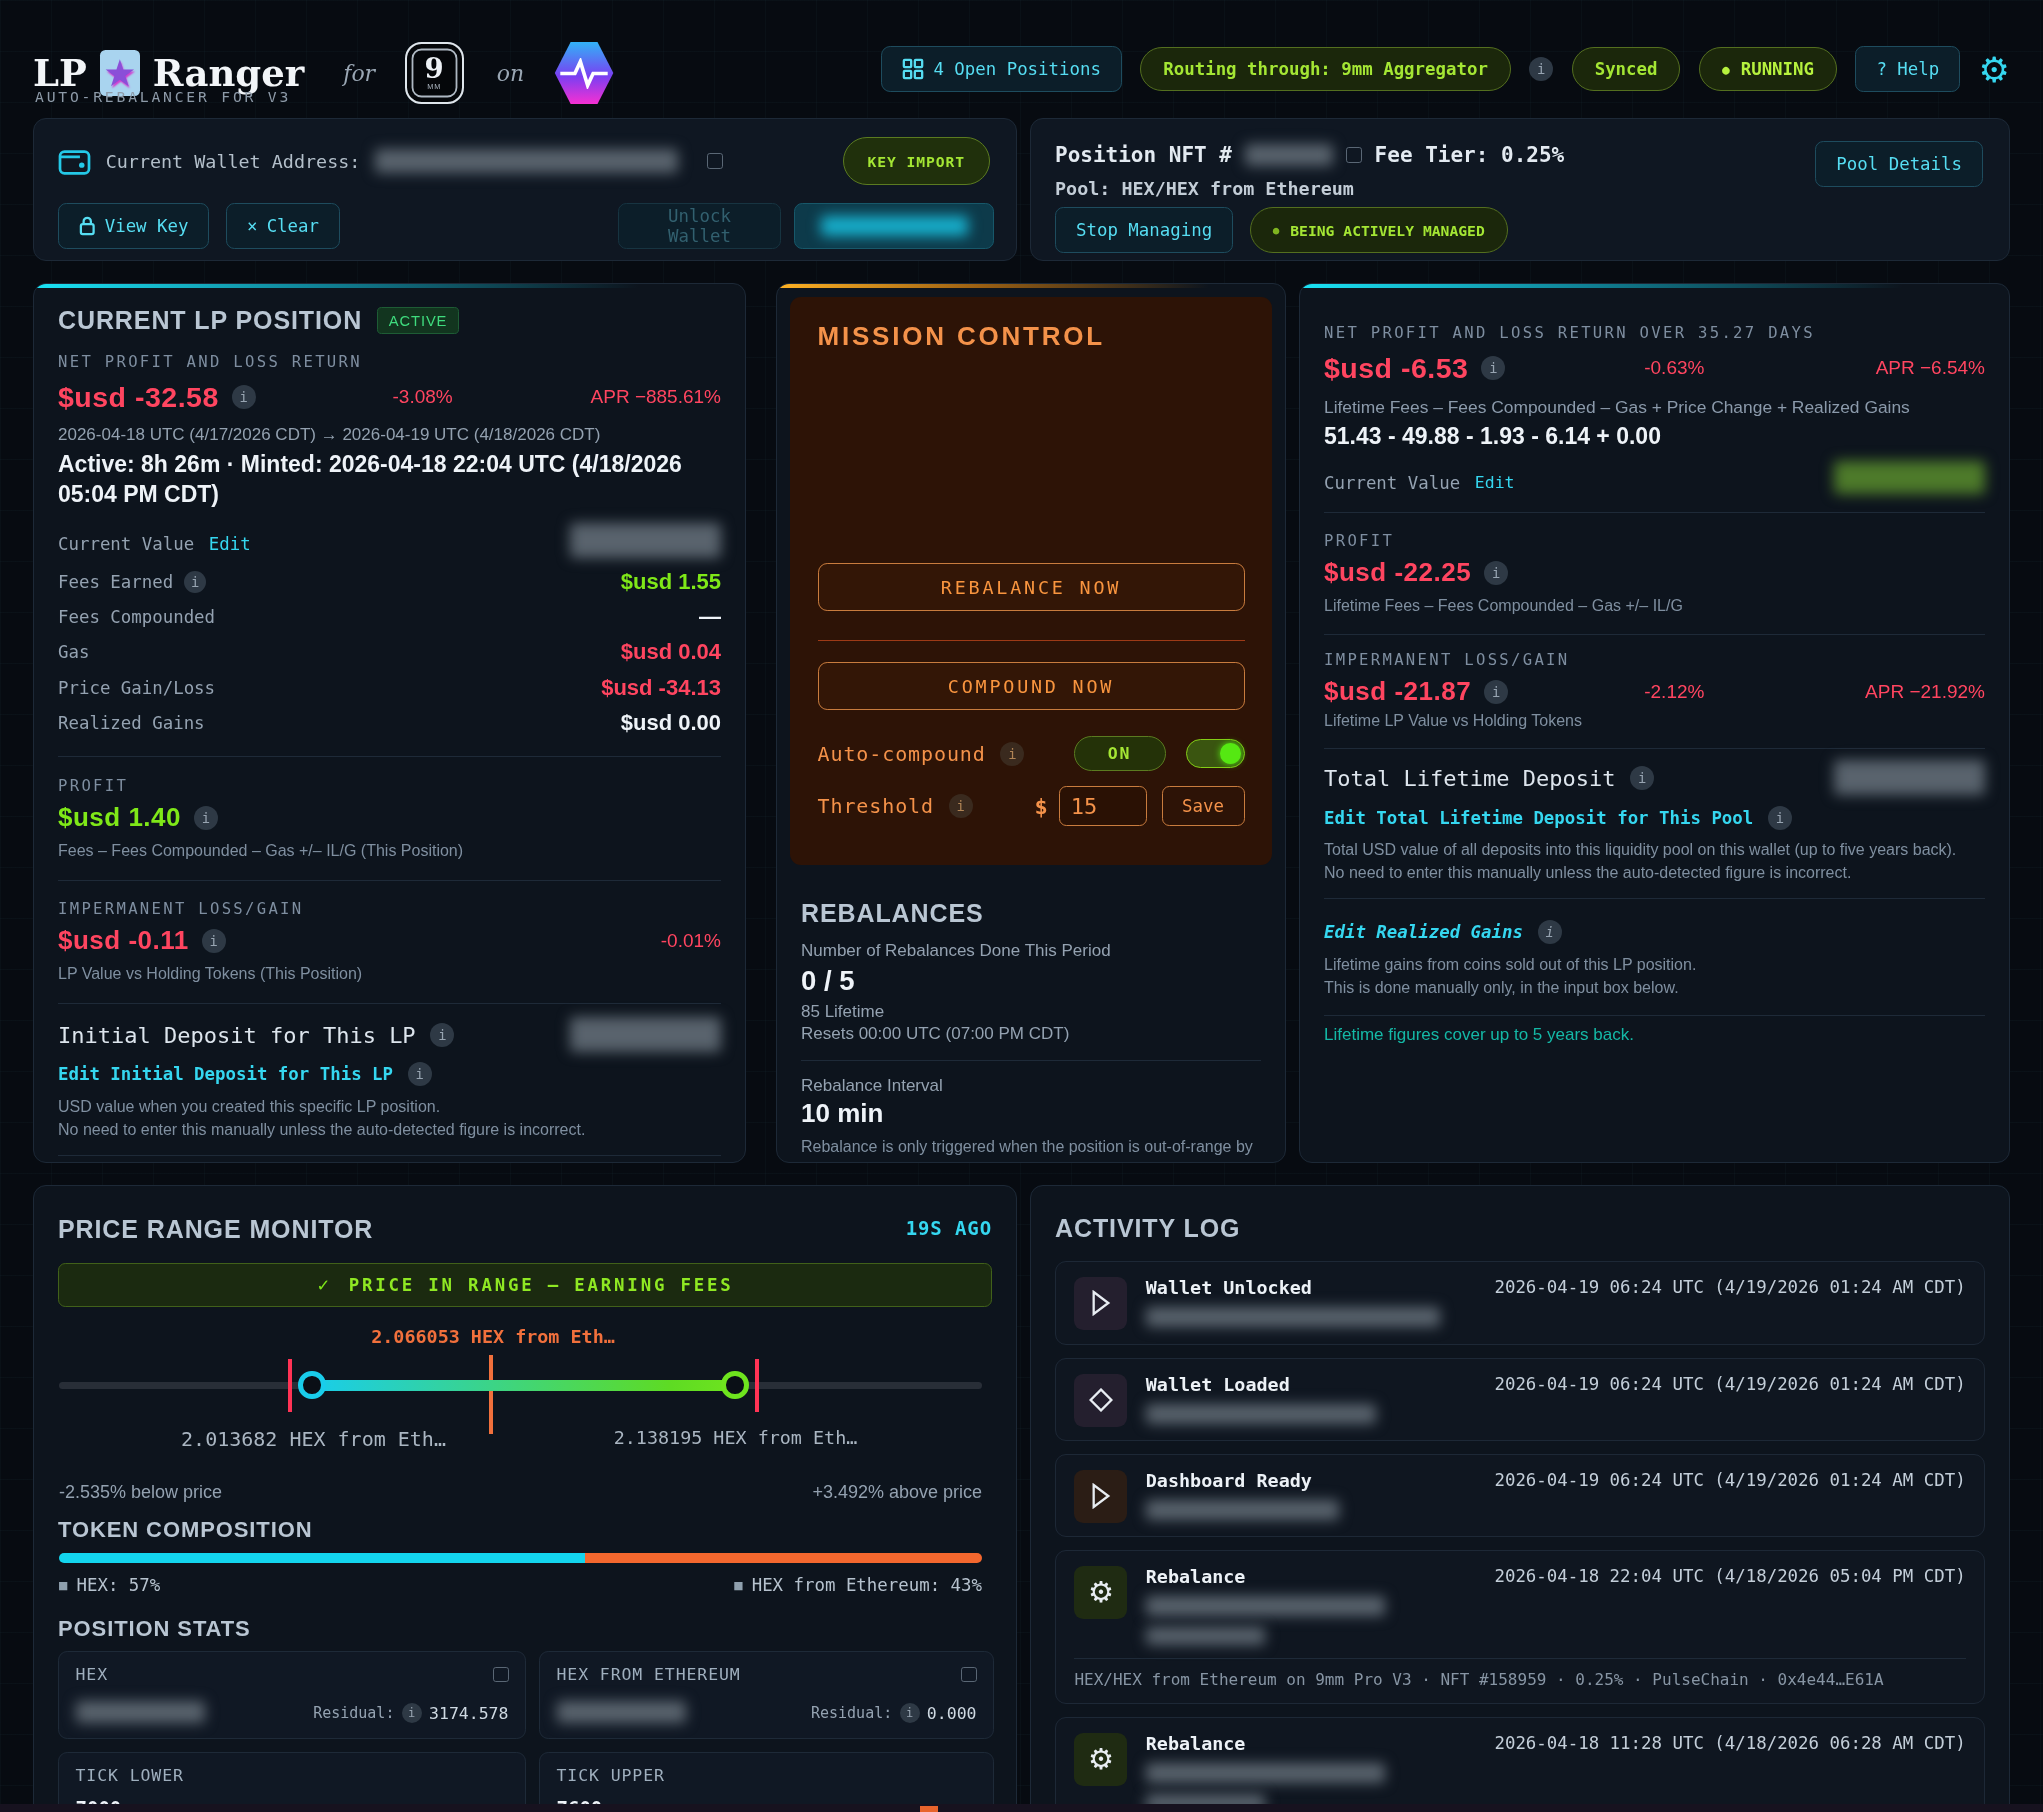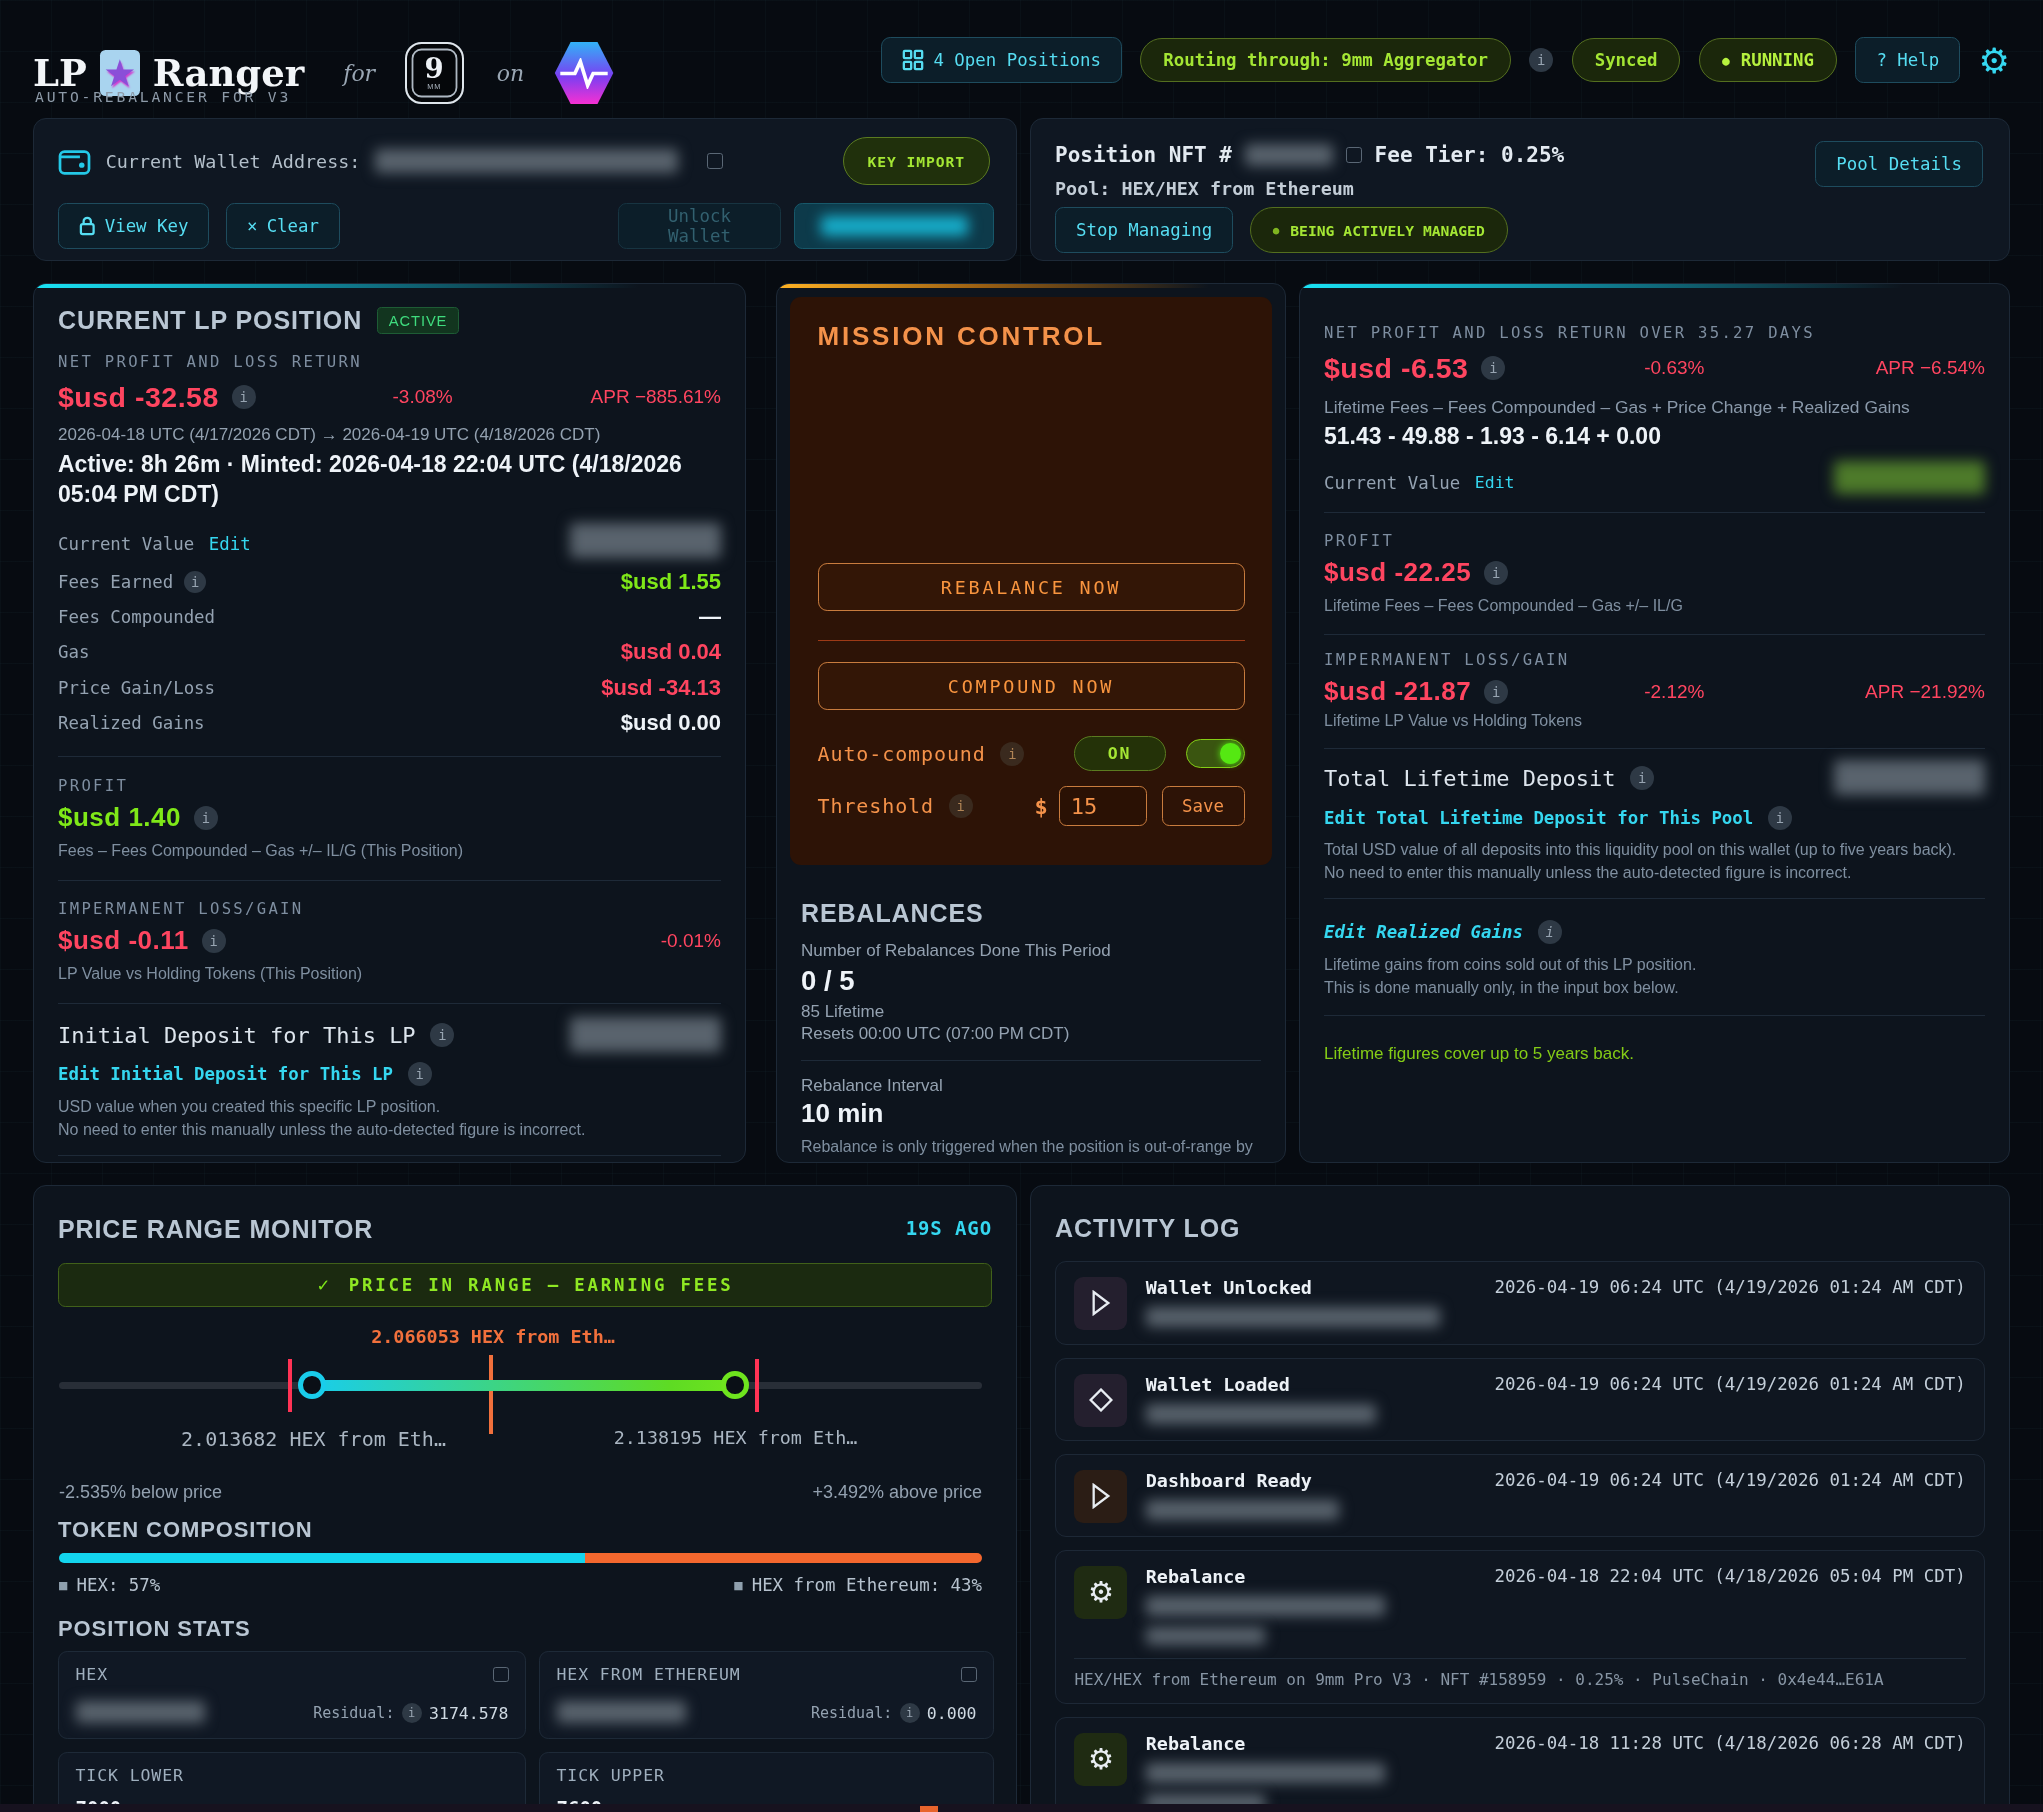--- a/index.html
+++ b/index.html
@@ -101,21 +101,21 @@
     </span>
     <span style="font-family:'DejaVu Serif',serif;font-style:italic;font-size:22px;color:#9aa7b4;margin-left:20px;">on</span>
     <span style="width:61px;height:66px;margin-left:16.5px;clip-path:polygon(28% 3%,72% 3%,98% 50%,72% 97%,28% 97%,2% 50%);background:linear-gradient(180deg,#2db9f7 0%,#7a3ff2 55%,#ff2fd0 100%);display:flex;align-items:center;justify-content:center;">
       <svg width="48" height="31" viewBox="0 0 52 34">
         <polyline points="0,17 16,17 22,4 30,30 36,17 52,17" fill="none" stroke="#ffffff" stroke-width="4"></polyline>
       </svg>
     </span>
   </div>
   <div class="mono" style="position:absolute;left:35px;top:88px;font-size:14.7px;color:#8d9aa8;letter-spacing:2.8px;">AUTO-REBALANCER FOR V3</div>
 
-  <div style="position:absolute;right:33px;top:37px;display:flex;align-items:center;gap:18.4px;">
+  <div style="position:absolute;right:33px;top:46px;display:flex;align-items:center;gap:18.4px;">
     <button class="btn-cyan" style="border-radius:9.2px;">
       <svg width="22" height="22" viewBox="0 0 24 24" fill="none" stroke="#56ddf2" stroke-width="2.5">
         <rect x="2" y="2" width="8" height="8" rx="1"></rect>
           <rect x="14" y="2" width="8" height="8" rx="1"></rect>
         <rect x="2" y="14" width="8" height="8" rx="1"></rect>
           <rect x="14" y="14" width="8" height="8" rx="1"></rect>
       </svg>
       <span>4 Open Positions</span>
     </button>
     <span class="pill greenpill">
@@ -383,21 +383,21 @@
   <div class="divider" style="margin-top:14.7px;"></div>
   <div class="rowline" style="margin-top:21px;font-style:italic;">
     <span class="cyanlink">Edit Realized Gains</span>
     <span class="info-i" style="margin-left:14.7px;">
         <span>i</span>
       </span>
   </div>
   <div class="caption" style="margin-top:9.2px;">Lifetime gains from coins sold out of this LP position.</div>
   <div class="caption" style="margin-top:1.8px;">This is done manually only, in the input box below.</div>
   <div class="divider" style="margin-top:16.5px;"></div>
-  <div class="caption" style="margin-top:27px;font-size:17px;color:#84cc16;">Lifetime figures cover up to 5 years back.</div>
+  <div class="caption" style="margin-top:8px;font-size:17px;color:#14b8a6;">Lifetime figures cover up to 5 years back.</div>
 </div>
 
 <div class="panel" style="left:33px;top:1185px;width:984px;height:652px;">
   <div class="ptitle" style="position:absolute;left:24px;top:29px;">PRICE RANGE MONITOR</div>
   <div class="mono" style="position:absolute;right:24px;top:31px;font-size:19px;font-weight:bold;color:#35d7f0;letter-spacing:0.9px;">19S AGO</div>
   <div style="position:absolute;left:24px;right:24px;top:77px;height:44px;border-radius:7.3px;background:#1b2a10;border:0.9px solid #41611a;display:flex;align-items:center;justify-content:center;gap:18.4px;">
     <span style="color:#7fe818;font-size:16.5px;">✓</span>
     <span class="mono" style="color:#8fe823;font-weight:bold;font-size:17.4px;letter-spacing:2.8px;">PRICE IN RANGE — EARNING FEES</span>
   </div>
   <div class="mono" style="position:absolute;left:303px;width:312px;top:140px;text-align:center;font-size:18.4px;font-weight:bold;color:#f1703c;">2.066053 HEX from Eth…</div>

